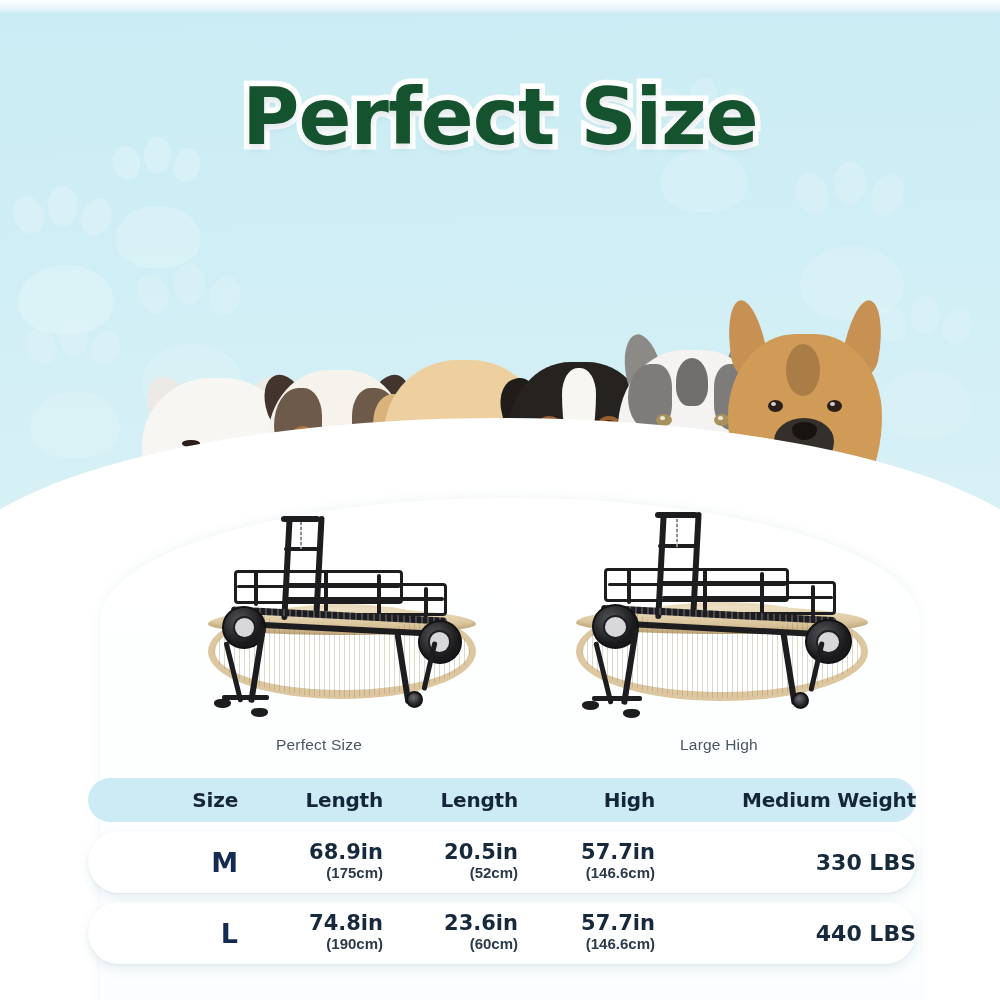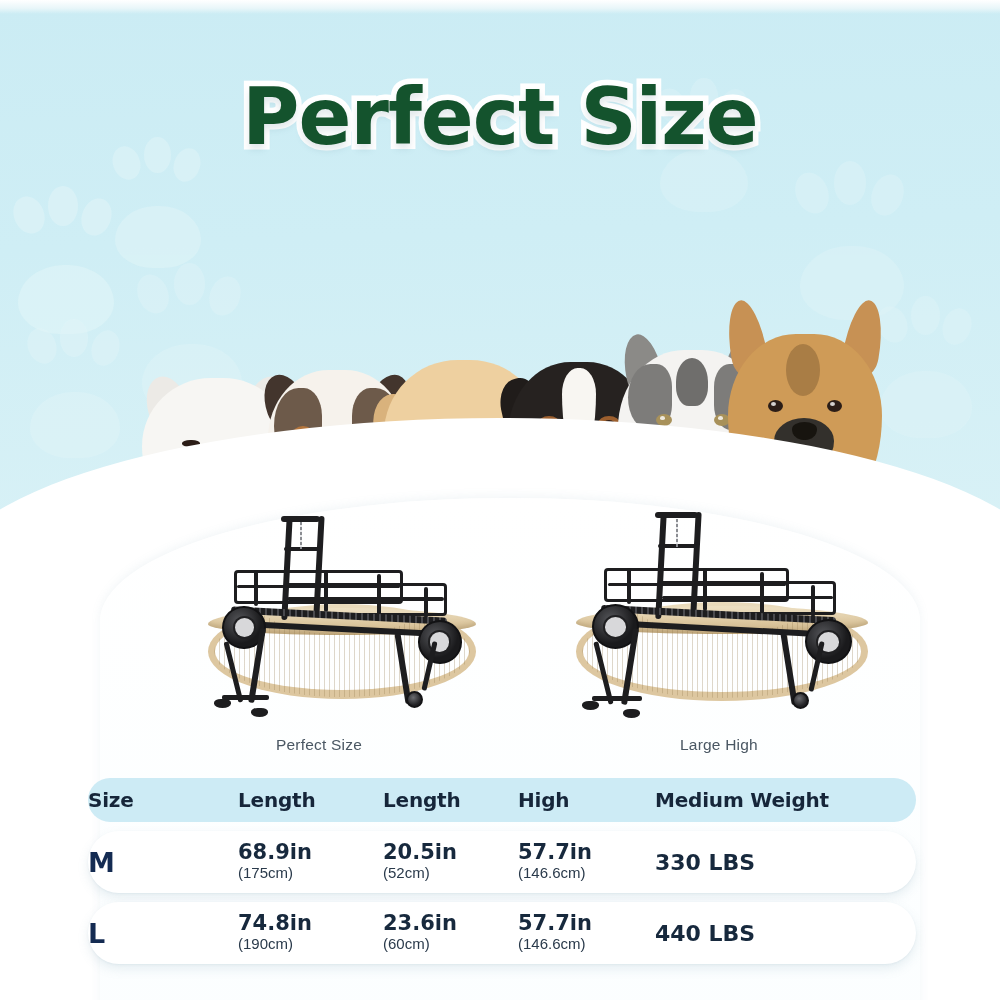--- a/index.html
+++ b/index.html
@@ -167,21 +167,21 @@
     border-radius:22px;
     display:flex; align-items:center;
   }
   .spec-row {
     position:relative; height:62px; margin-top:9px;
     background:#ffffff;
     border-radius:31px;
     display:flex; align-items:center;
     box-shadow:0 5px 11px rgba(118,158,172,.16), 0 1px 2px rgba(118,158,172,.10);
   }
-  .cell { text-align:left; }
+  .cell { text-align:right; }
   .c-size   { width:150px; }
   .c-len    { width:145px; }
   .c-wid    { width:135px; }
   .c-high   { width:137px; }
   .c-weight { flex:1; }
 
   .spec-head .cell {
     font-size:20px; font-weight:700; color:#16263a;
     font-family:"DejaVu Sans", sans-serif;
     letter-spacing:-.2px;
@@ -189,21 +189,21 @@
   .sz-letter{
     font-size:27px; font-weight:700; color:#142B52;
     font-family:"DejaVu Sans", sans-serif;
   }
   .val-in{
     font-size:21px; font-weight:700; color:#17293d;
     font-family:"DejaVu Sans", sans-serif;
     line-height:1.08;
   }
   .val-cm{
-    font-size:15px; font-weight:400; color:#2a3a4b;
+    font-size:15px; font-weight:700; color:#2a3a4b;
     font-family:"Liberation Sans", sans-serif;
     line-height:1.25;
   }
   .val-lbs{
     font-size:22px; font-weight:700; color:#17293d;
     font-family:"DejaVu Sans", sans-serif;
   }
 
   .bottom-fill{
     position:absolute; left:0; top:960px; width:1000px; height:40px;

